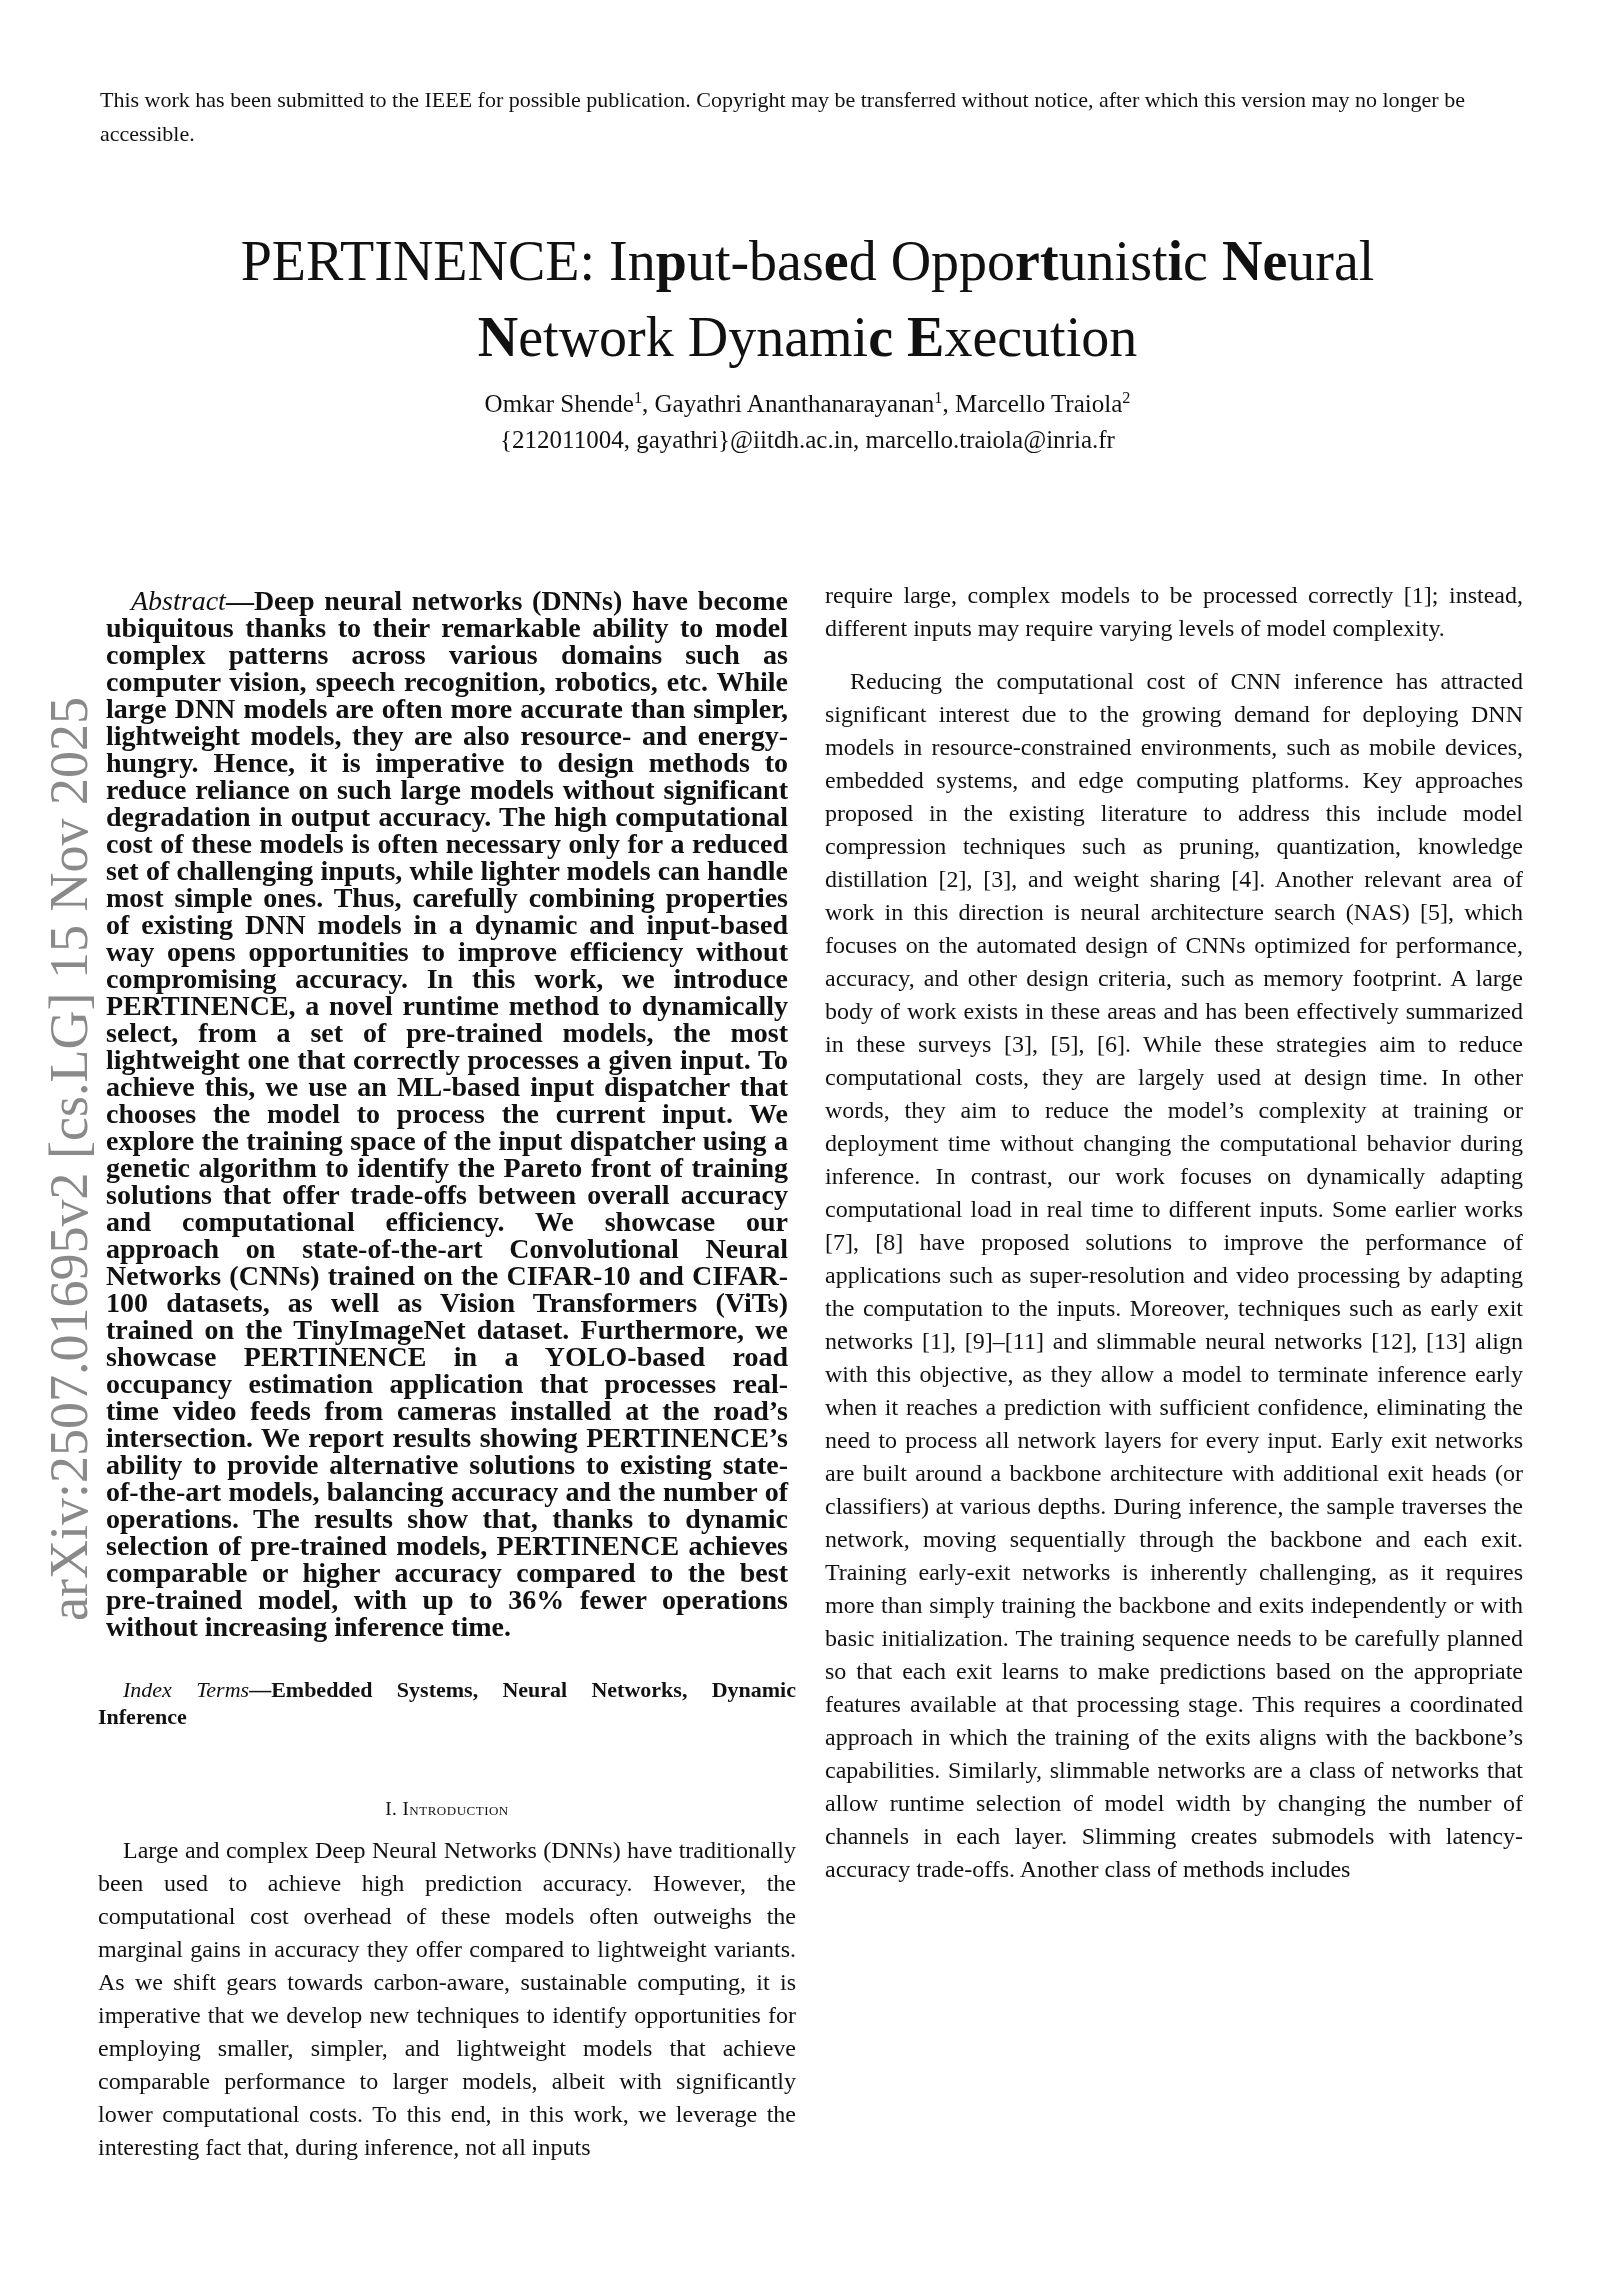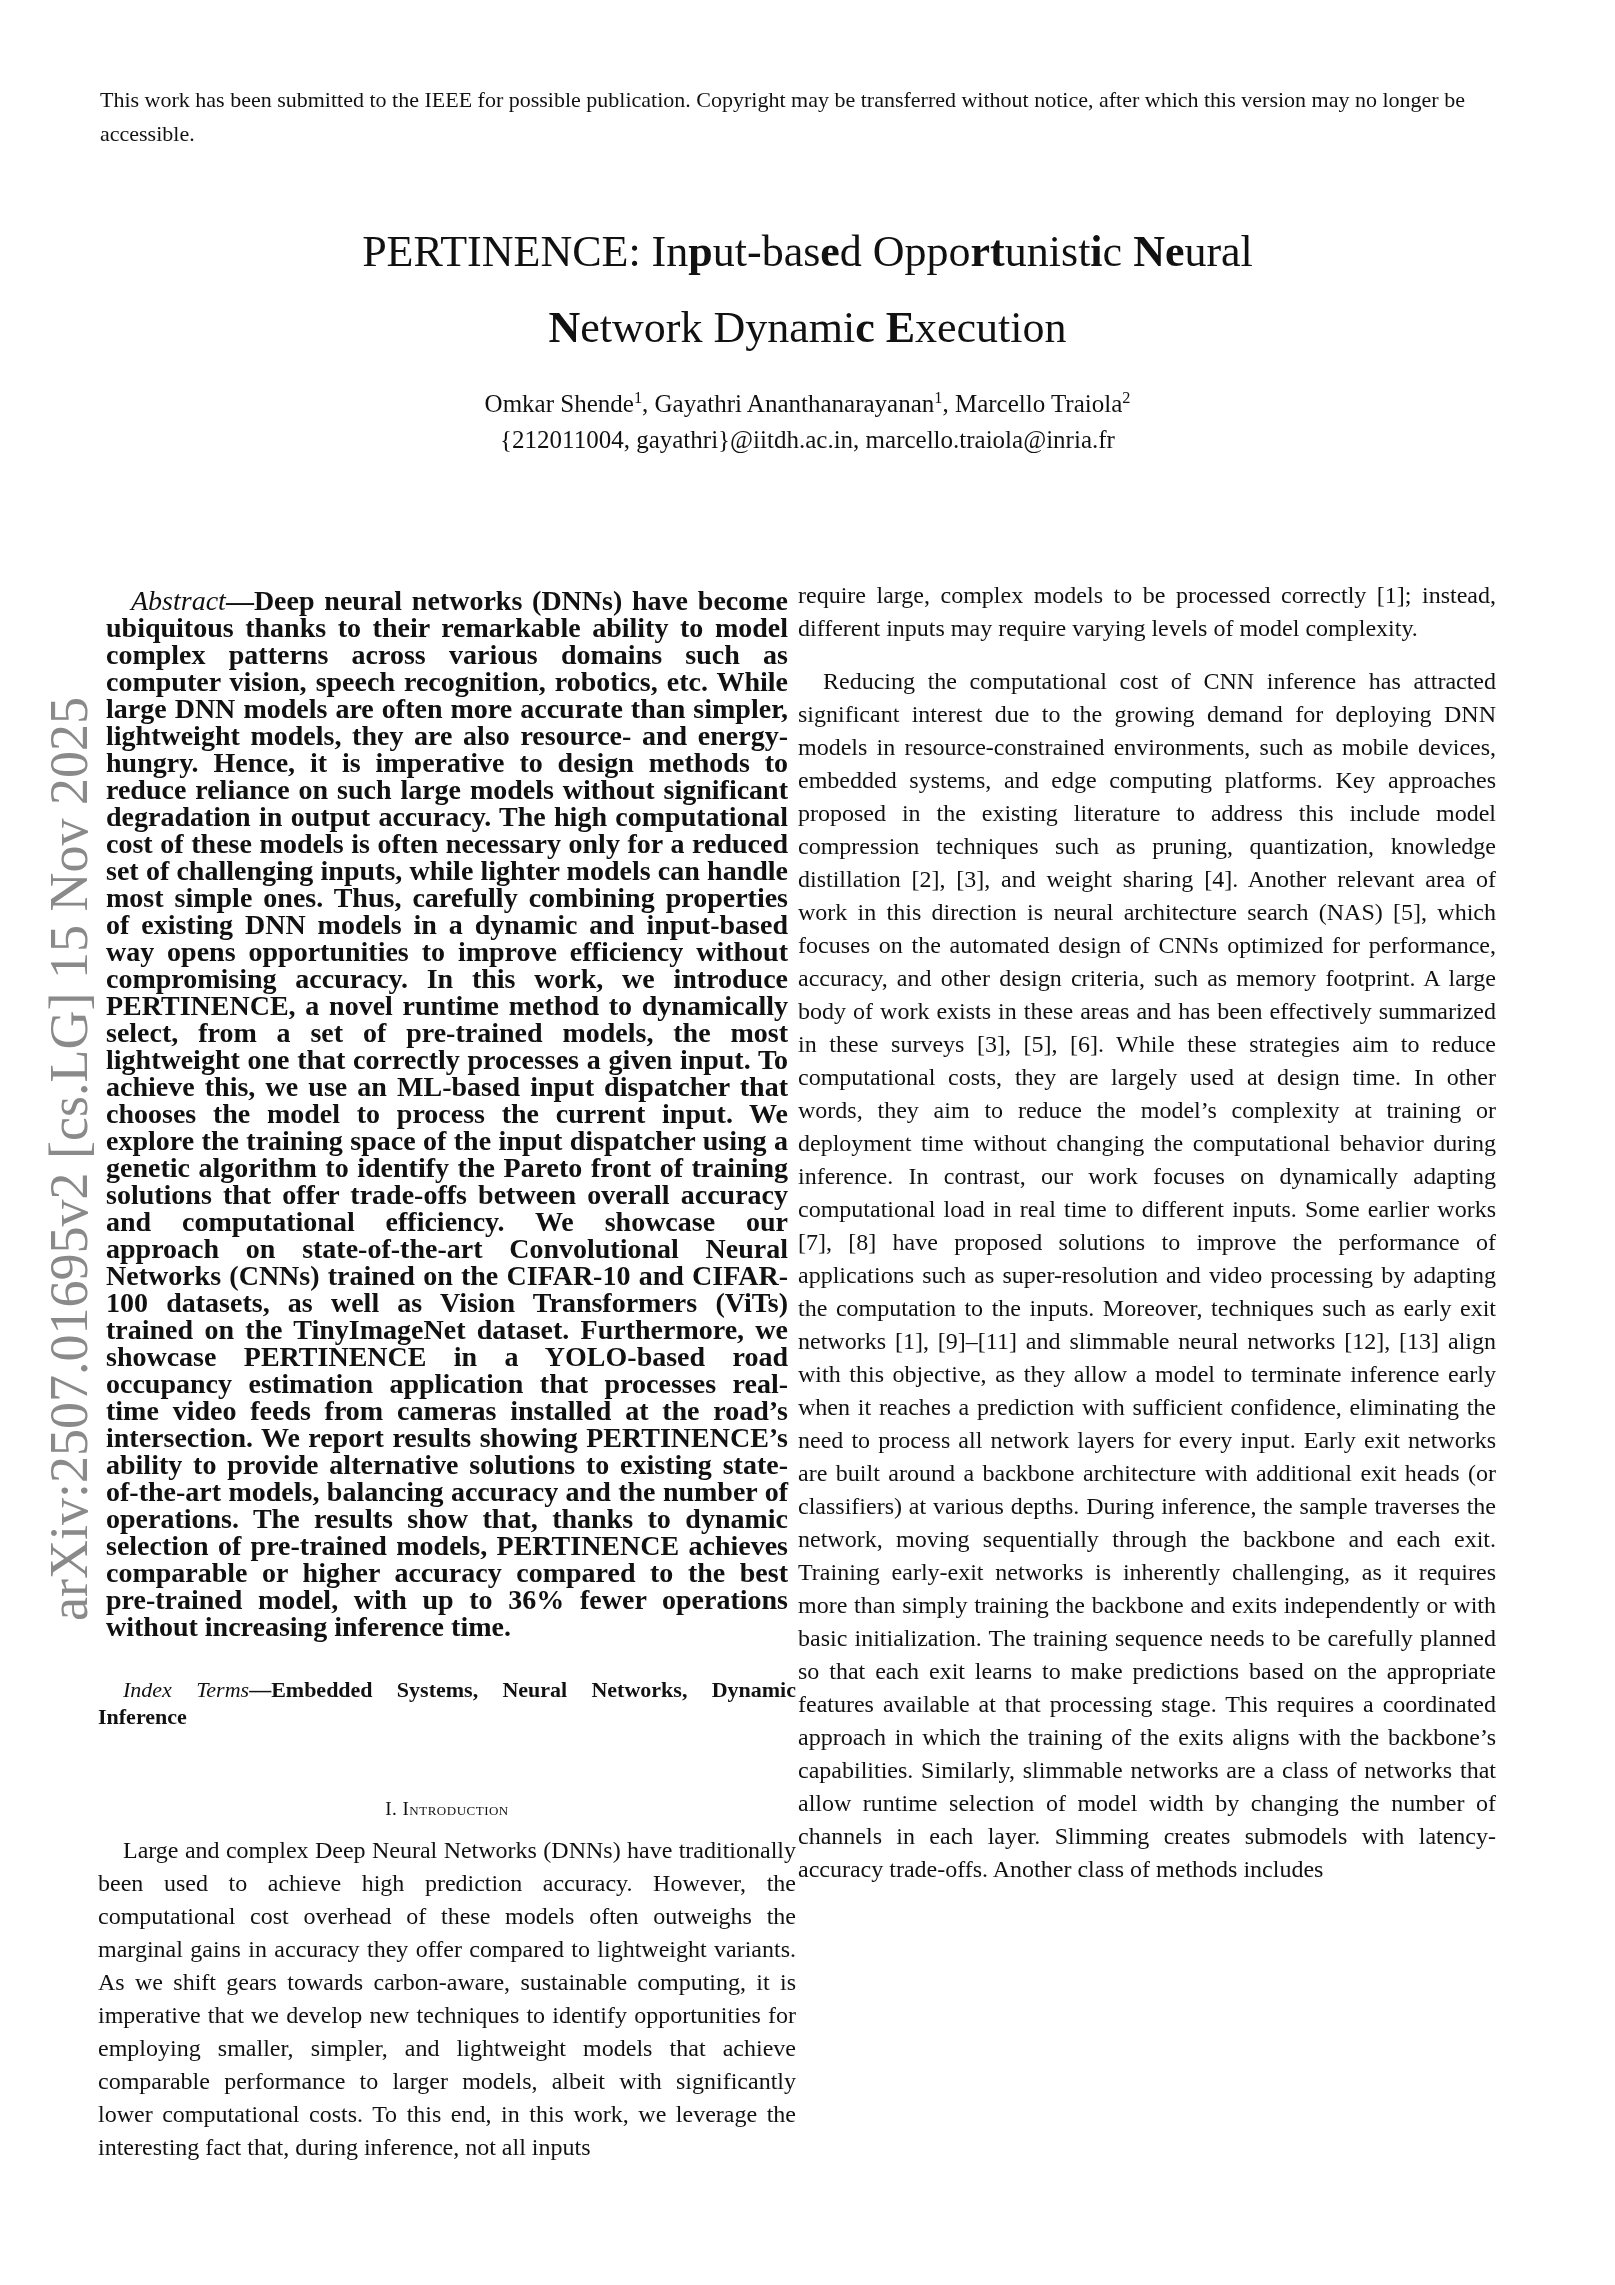--- a/index.html
+++ b/index.html
@@ -6,40 +6,40 @@
   body {
     width: 1616px; height: 2285px; position: relative; overflow: hidden;
     font-family: "Liberation Serif", "DejaVu Serif", serif; color: #111;
   }
   .notice {
     position: absolute; left: 100px; top: 83px; width: 1426px;
     font-size: 22px; line-height: 34px;
   }
   .title {
     position: absolute; left: 90px; top: 185px; width: 1435px;
-    text-align: center; font-size: 44px; line-height: 76px; font-weight: normal;
+    text-align: center; font-size: 56px; line-height: 76px; font-weight: normal;
   }
   .title b { font-weight: bold; }
   .authors {
     position: absolute; left: 90px; top: 386px; width: 1435px;
     text-align: center; font-size: 25px; line-height: 36px;
   }
   .authors sup { font-size: 16.3px; vertical-align: super; line-height: 0; }
   .watermark {
     position: absolute; left: 42px; top: 1621px;
     transform: rotate(-90deg); transform-origin: 0 0;
     font-size: 54px; color: #8a8a8a; white-space: nowrap; line-height: 54px;
     font-family: "Liberation Serif", "DejaVu Serif", serif;
   }
   .col {
     position: absolute; top: 579px; width: 698px;
     font-size: 24px; line-height: 33px; text-align: justify;
   }
   .col-left { left: 98px; }
-  .col-right { left: 798px; }
+  .col-right { left: 825px; }
   .abstract { font-weight: bold; font-size: 28px; line-height: 27px; text-indent: 25px; margin: 8px; }
   .abstract i, .index-terms i { font-weight: normal; font-style: italic; }
   .index-terms { font-weight: bold; font-size: 22px; line-height: 27px; text-indent: 25px; margin: 36px 0 0 0; }
   .section-heading {
     text-align: center; font-size: 19px; margin: 62px 0 9px 0; font-variant: small-caps; letter-spacing: 0.5px;
   }
   p.body { margin: 0; text-indent: 25px; }
   p.body.noindent { text-indent: 0; }
   p.body + p.body { margin-top: 20px; }
 </style>

